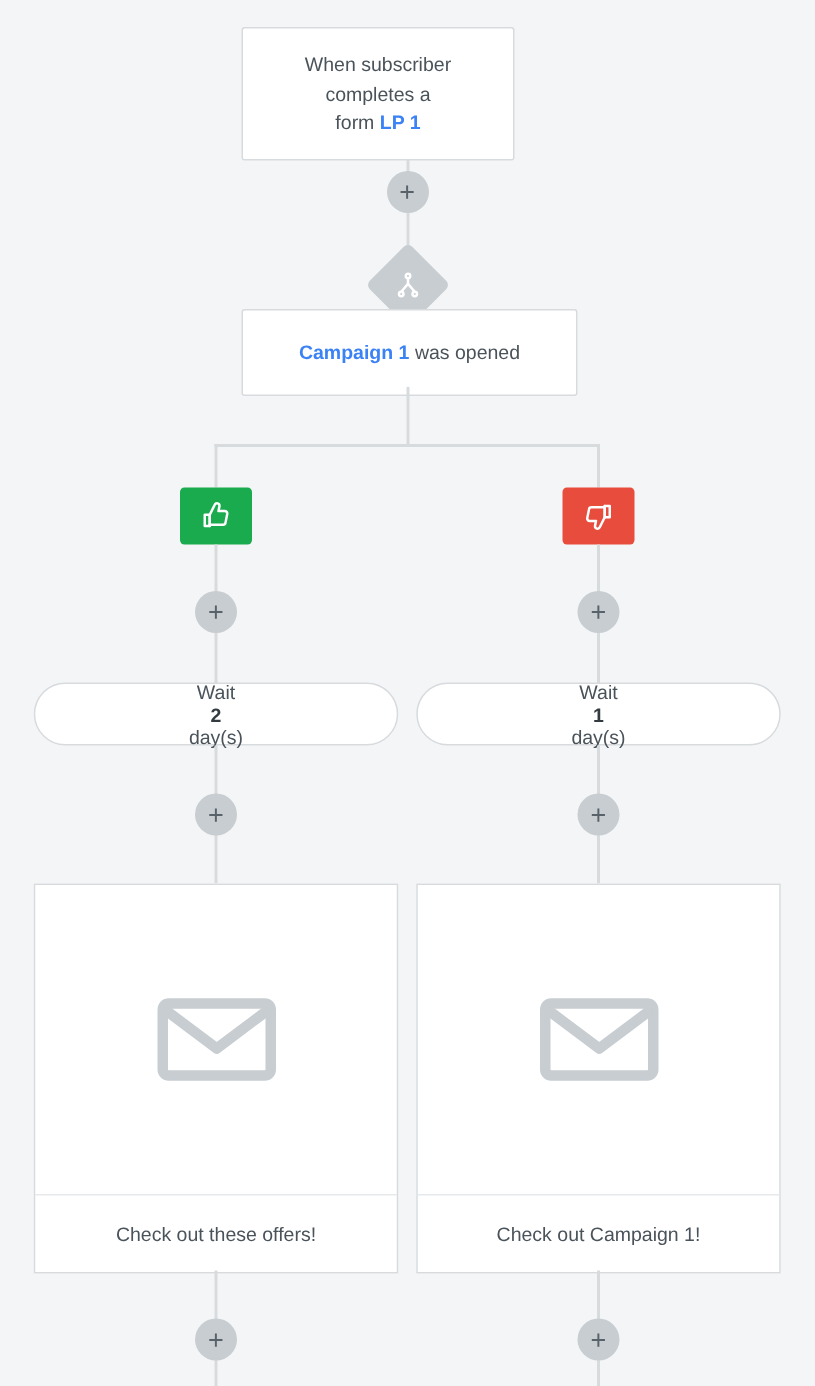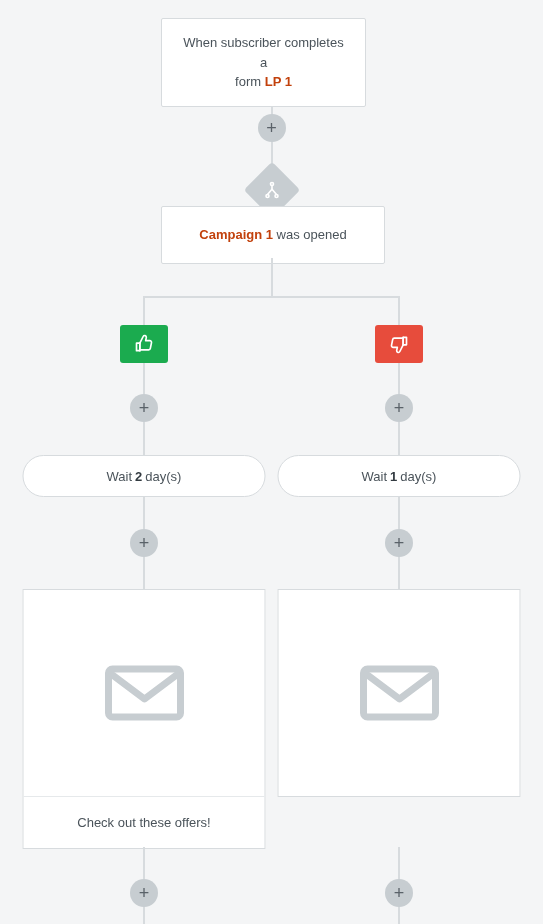--- a/index.html
+++ b/index.html
@@ -27,21 +27,21 @@
     position: absolute;
     background: #fff;
     border: 1px solid #d7dbde;
     border-radius: 2px;
     text-align: center;
     color: #4a535a;
     font-size: 13px;
     line-height: 1.5;
     padding: 14px 18px;
   }
-  .node-box b { font-weight: 700; color:#c2410c; }
+  .node-box b { font-weight: 700; color:#3b82f6; }
   .add-btn {
     position: absolute;
     width: 28px;
     height: 28px;
     border-radius: 50%;
     background: #c7cdd1;
     color: #5a6269;
     font-size: 18px;
     font-weight: 400;
     display: flex;
@@ -85,20 +85,21 @@
     background: #fff;
     border: 1px solid #d7dbde;
     border-radius: 22px;
     height: 42px;
     display: flex;
     align-items: center;
     justify-content: center;
     font-size: 13px;
     color: #4a535a;
     transform: translateX(-50%);
+    flex-direction: column;
   }
   .pill b { font-weight:700; color:#333b41; margin: 0 3px; }
   .email-card {
     position: absolute;
     background: #fff;
     border: 1px solid #d7dbde;
     width: 243px;
     transform: translateX(-50%);
   }
   .email-card .icon-area {
@@ -116,21 +117,21 @@
     font-size: 13px;
     color:#4a535a;
   }
   svg { display:block; }
 </style>
 </head>
 <body>
 
 <div class="vline" style="top:84px; height:122px;"></div>
 
-<div class="node-box" style="left:161px; top:18px; width:205px;">
+<div class="node-box" style="left:161px; top:18px; width:182px;">
   <span>When subscriber completes a</span><br>
   <span>form</span>
   <b>LP 1</b>
 </div>
 
 <div class="add-btn" style="left:271.5px; top:128px;">
   <span>+</span>
 </div>
 
 <div class="diamond" style="top:170px;">
@@ -217,20 +218,23 @@
   </div>
 </div>
 
 <div class="email-card" style="left:399px; top:589px;">
   <div class="icon-area">
     <svg width="80" height="60" viewBox="0 0 80 60">
       <rect x="4" y="6" width="72" height="48" rx="4" fill="none" stroke="#c7cdd1" stroke-width="7"></rect>
       <path d="M8 12 L40 36 L72 12" fill="none" stroke="#c7cdd1" stroke-width="7" stroke-linecap="round" stroke-linejoin="round"></path>
     </svg>
   </div>
+  <div class="label-area">
+    <span>Check out Campaign 1!</span>
+  </div>
 </div>
 
 <div class="vline" style="left:144px; top:847px; height:77px;"></div>
 <div class="vline" style="left:399px; top:847px; height:77px;"></div>
 
 <div class="add-btn" style="left:144px; top:893px;">
   <span>+</span>
 </div>
 <div class="add-btn" style="left:399px; top:893px;">
   <span>+</span>

